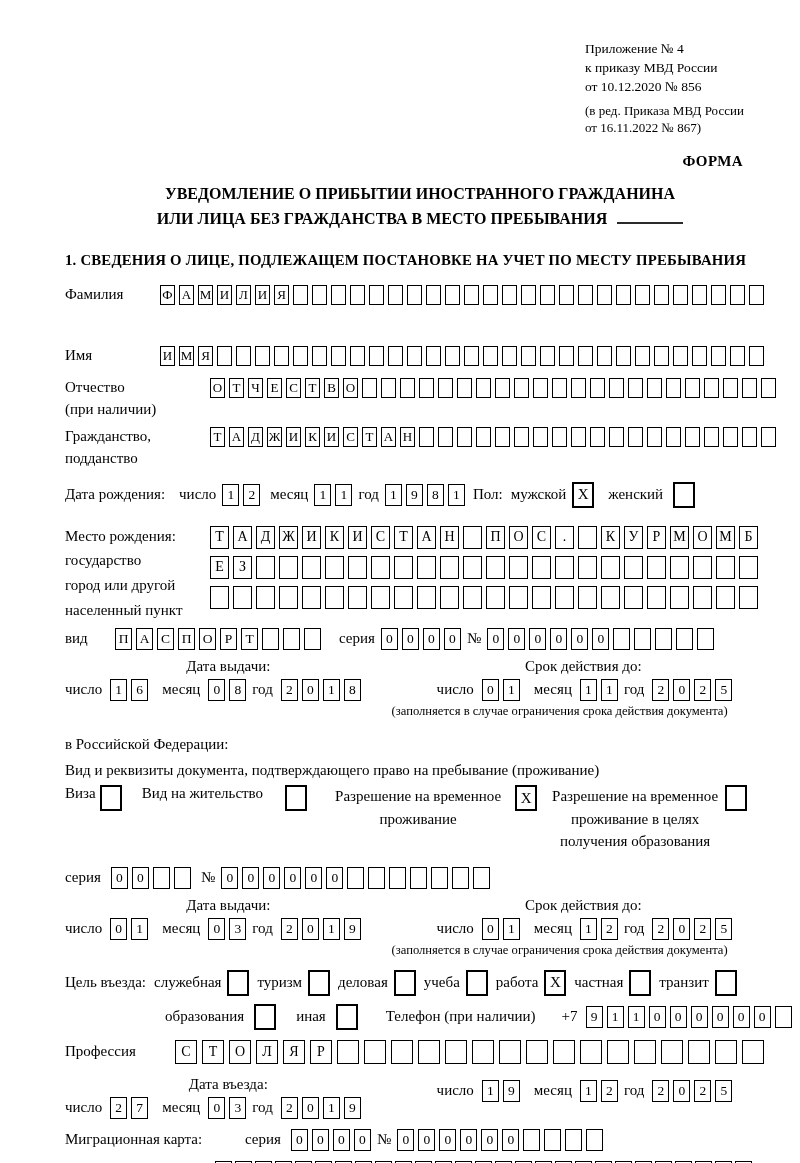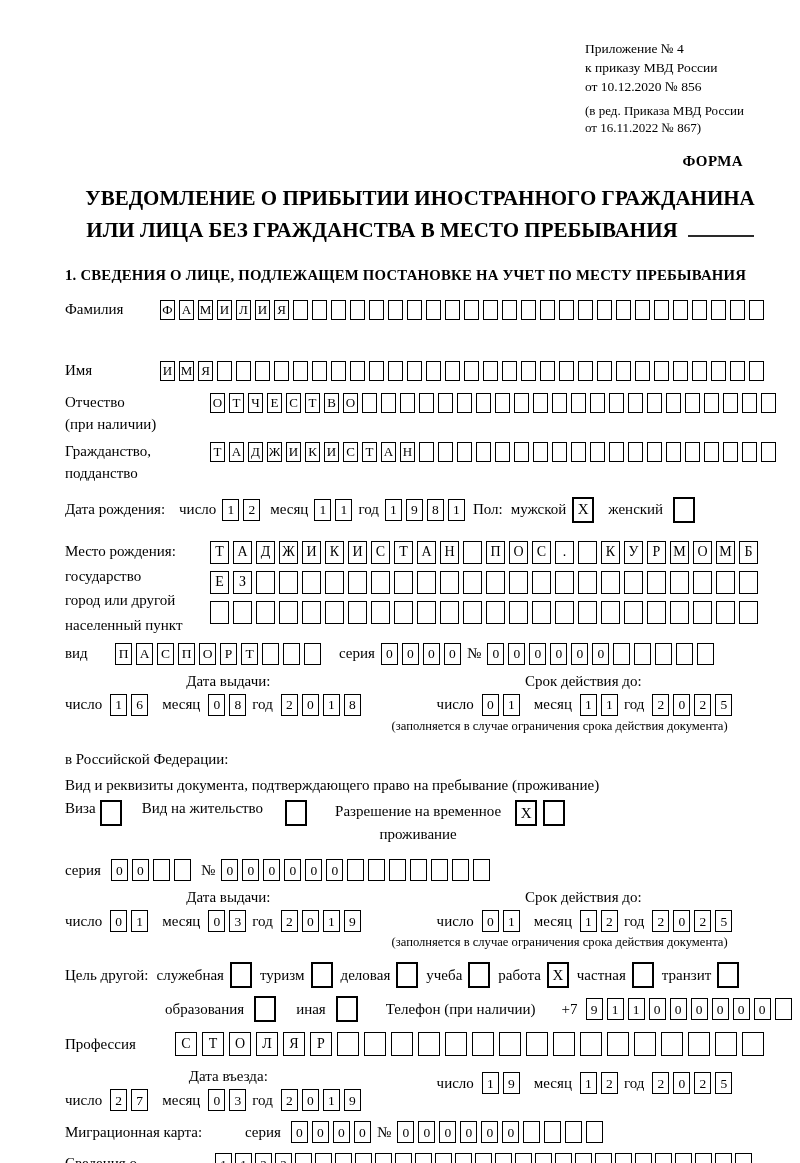--- a/index.html
+++ b/index.html
@@ -6,21 +6,21 @@
   .page{
     width:800px;height:1163px;box-sizing:border-box;position:relative;
     background:#fff;color:#000;overflow:hidden;
     font-family:"Liberation Serif","DejaVu Serif",serif;
     padding:40px 25px 10px 65px;font-size:15px;
   }
   
   .appendix{margin-left:auto;width:190px;font-size:13.5px;line-height:1.4;}
   .appendix .rev{margin-top:5px;font-size:13px;line-height:1.35;}
   .forma{font-weight:bold;text-align:right;margin:16px 32px 0 0;font-size:15px;letter-spacing:.4px;}
-  .title{font-weight:bold;text-align:center;font-size:21px;line-height:1.55;margin-top:12px;}
+  .title{font-weight:bold;text-align:center;font-size:16px;line-height:1.55;margin-top:12px;}
   .blank-line{display:inline-block;width:66px;border-bottom:2px solid #2a2a2a;height:.95em;margin-left:10px;}
   .section-title{font-weight:bold;font-size:14.8px;margin-top:20px;letter-spacing:.2px;}
   
   .frow{display:flex;align-items:flex-start;margin-top:10px;}
   .frow.c{align-items:center;margin-top:41px;}
   .lbl{font-size:15px;flex:none;}
   .lblcol{flex:none;line-height:1.5;}
   .w95{width:95px;}
   .w145{width:145px;}
   .w150{width:150px;}
@@ -435,20 +435,21 @@
     <div>Вид и реквизиты документа, подтверждающего право на пребывание (проживание)</div>
   </div>
 
   <div class="frow" style="margin-top:2px">
     <span class="lbl">Виза</span>
     <span class="chk" style="margin-left:4px"></span>
     <span class="lbl" style="margin-left:20px">Вид на жительство</span>
     <span class="chk" style="margin-left:22px"></span>
     <div class="opt-multi" style="margin-left:22px">Разрешение на временное проживание</div>
     <span class="chk" style="margin-left:8px">X</span>
+    <div class="opt-multi" style="margin-left:14px;width:168px">Разрешение на временное проживание в целях получения образования</div>
     <span class="chk" style="margin-left:6px"></span>
   </div>
 
   <div class="frow c" style="margin-top:14px">
     <span class="lbl mr10">серия</span>
     <div class="boxes sz-md mr10">
         <span class="cb">0</span>
         <span class="cb">0</span>
         <span class="cb"></span>
         <span class="cb"></span>
@@ -513,21 +514,21 @@
             <span class="cb">0</span>
             <span class="cb">2</span>
             <span class="cb">5</span>
           </div>
       </div>
       <div class="pnote">(заполняется в случае ограничения срока действия документа)</div>
     </div>
   </div>
 
   <div class="frow c" style="margin-top:12px">
-    <span class="lbl">Цель другой:</span>
+    <span class="lbl">Цель въезда:</span>
     <span class="lbl ml8 mr6">служебная</span>
     <span class="chk"></span>
     <span class="lbl ml8 mr6">туризм</span>
     <span class="chk"></span>
     <span class="lbl ml8 mr6">деловая</span>
     <span class="chk"></span>
     <span class="lbl ml8 mr6">учеба</span>
     <span class="chk"></span>
     <span class="lbl ml8 mr6">работа</span>
     <span class="chk">X</span>

